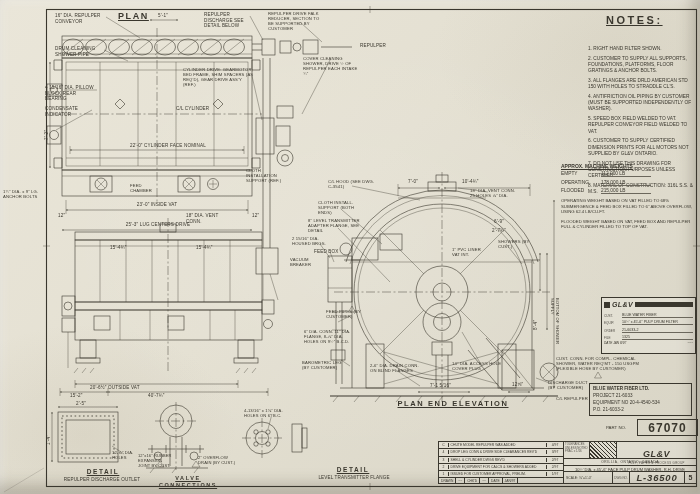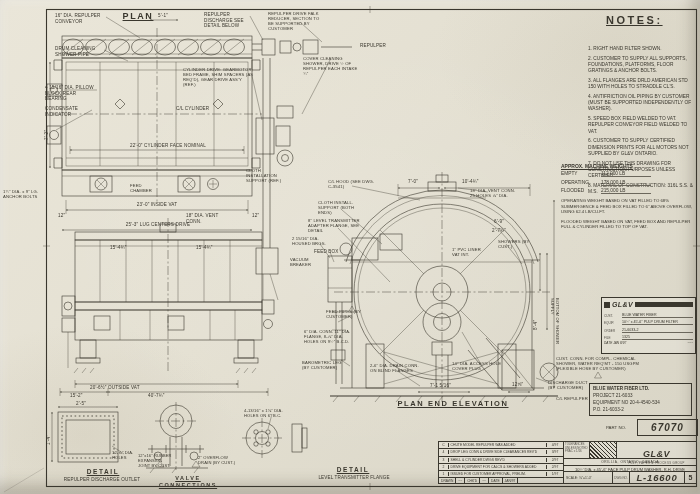--- a/index.html
+++ b/index.html
@@ -28,21 +28,21 @@
   svg.linework .cl{stroke-width:.45;stroke-dasharray:9 2.5 2 2.5;}
   svg.linework .dim{stroke-width:.45;marker-start:url(#ar);marker-end:url(#ar);}
   svg.linework .bolt{stroke-dasharray:1.6 2.6;stroke-width:.8;}
   svg.linework .crease{opacity:.45;}
   #ann-layer{position:absolute;left:0;top:0;width:700px;height:494px;}
   .ann{
     position:absolute;font-size:4.6px;line-height:1.22;color:#3a372e;
     letter-spacing:.15px;transform-origin:0 0;white-space:normal;
   }
   .ann.u{text-decoration:underline;}
-  .ann.ls{letter-spacing:1.6px;font-weight:bold;text-align:center;}
+  .ann.ls{letter-spacing:1.6px;font-weight:bold;}
   
   #notes{position:absolute;left:588px;top:14px;width:108px;}
   #notes .nh{font-size:11px;letter-spacing:2.5px;margin:0 0 20px 18px;text-decoration:underline;font-weight:bold;}
   #notes .note{font-size:4.8px;line-height:1.3;margin:0 0 3.5px 0;}
   
   #weights{position:absolute;left:561px;top:163px;width:134px;}
   #weights .wh{font-size:5px;font-weight:bold;text-decoration:underline;margin-bottom:2px;}
   .wrow{display:flex;width:90px;font-size:4.8px;margin-bottom:2.5px;}
   .wl{width:40px;}
   .wv{flex:1;border-bottom:.6px solid #6b675c;}
@@ -57,21 +57,21 @@
   .sl{width:18px;font-size:3.1px;color:#55514a;}
   .sv{flex:1;border-bottom:.5px solid #6b675c;}
   #stamp .sig{display:flex;font-size:3.2px;margin-top:1px;justify-content:space-between;font-style:italic;}
   
   #projbox{position:absolute;left:589px;top:383px;width:103px;height:33px;border:1px solid #3a372e;padding:2px 3px;box-sizing:border-box;}
   #projbox div{font-size:4.6px;line-height:1.5;}
   #projbox .p1{font-weight:bold;}
   
   #partno-label{position:absolute;left:606px;top:425px;font-size:4.4px;}
   #partno-box{position:absolute;left:637px;top:419px;width:59px;height:15px;border:1px solid #3a372e;display:flex;align-items:center;justify-content:center;}
-  #partno-box span{font-size:10px;font-style:italic;font-weight:bold;letter-spacing:1px;}
+  #partno-box span{font-size:12px;font-weight:bold;letter-spacing:1px;}
   
   #tb{position:absolute;left:438px;top:441px;width:259px;height:43px;border:.9px solid #3a372e;display:flex;background:rgba(255,255,255,.15);box-sizing:border-box;}
   #tb-left{width:124px;border-right:.7px solid #3a372e;display:flex;flex-direction:column;}
   .rev-row{display:flex;height:6.3px;border-bottom:.5px solid #3a372e;font-size:3.4px;align-items:center;overflow:hidden;}
   .c-rev{width:9px;border-right:.5px solid #3a372e;text-align:center;flex:none;}
   .c-desc{flex:1;padding-left:1.5px;white-space:nowrap;overflow:hidden;}
   .c-date{width:16px;border-left:.5px solid #3a372e;text-align:center;flex:none;}
   #tb-sign{flex:1;display:flex;font-size:3.3px;align-items:center;}
   #tb-sign span{padding:0 2px;border-right:.5px solid #3a372e;height:100%;display:flex;align-items:center;}
   #tb-right{flex:1;display:flex;flex-direction:column;}
@@ -481,17 +481,17 @@
       <div class="brandbox">
         <span class="brand-logo">GL&amp;V</span>
         <span class="brand-tag">PULP, PAPER &amp; PROCESS GROUP</span>
       </div>
     </div>
     <div id="tb-addr">ORILLIA, ONTARIO, CANADA</div>
     <div id="tb-title">10½' DIA. x 45'-6" FACE PULP DRUM WASHER, R.H. DRIVE</div>
     <div id="tb-bottom">
       <div class="scale-cell">SCALE: ⅜"=1'-0"</div>
       <div class="dwg-label">DWG NO.</div>
-      <div class="dwg-no">L-16600</div>
+      <div class="dwg-no">L-36500</div>
       <div class="rev-cell">5</div>
     </div>
   </div>
 </div>
 
 </body></html>

